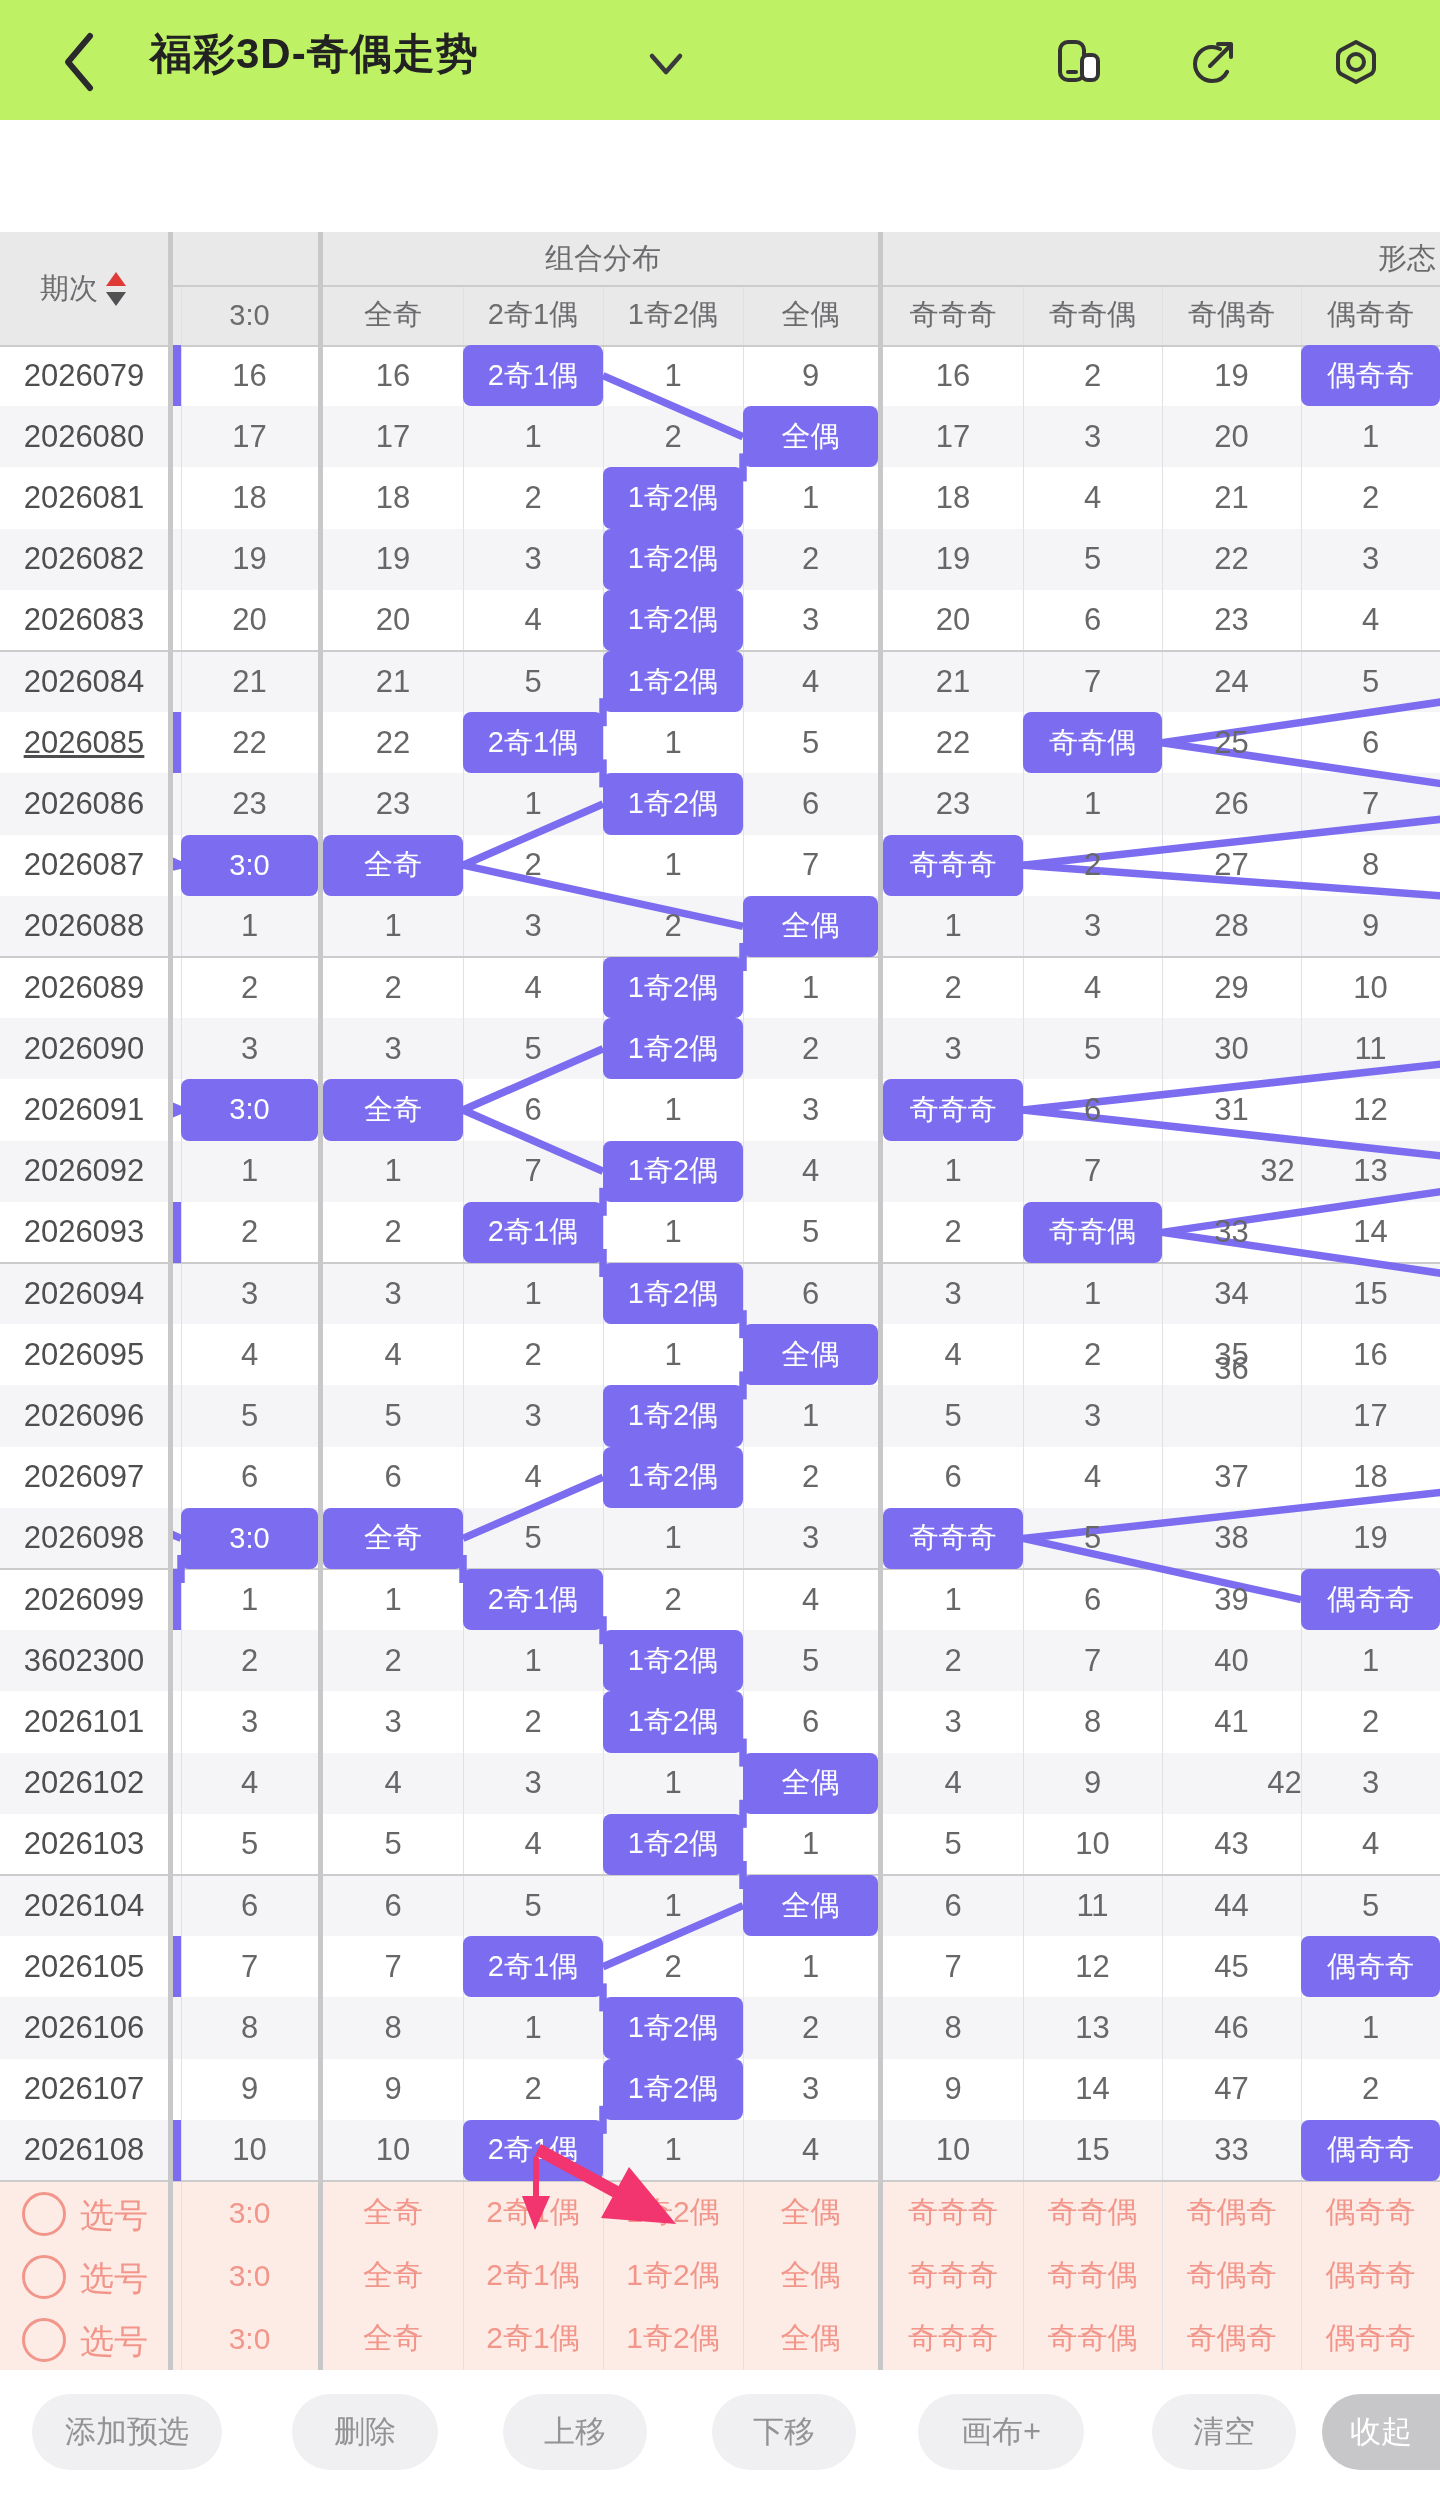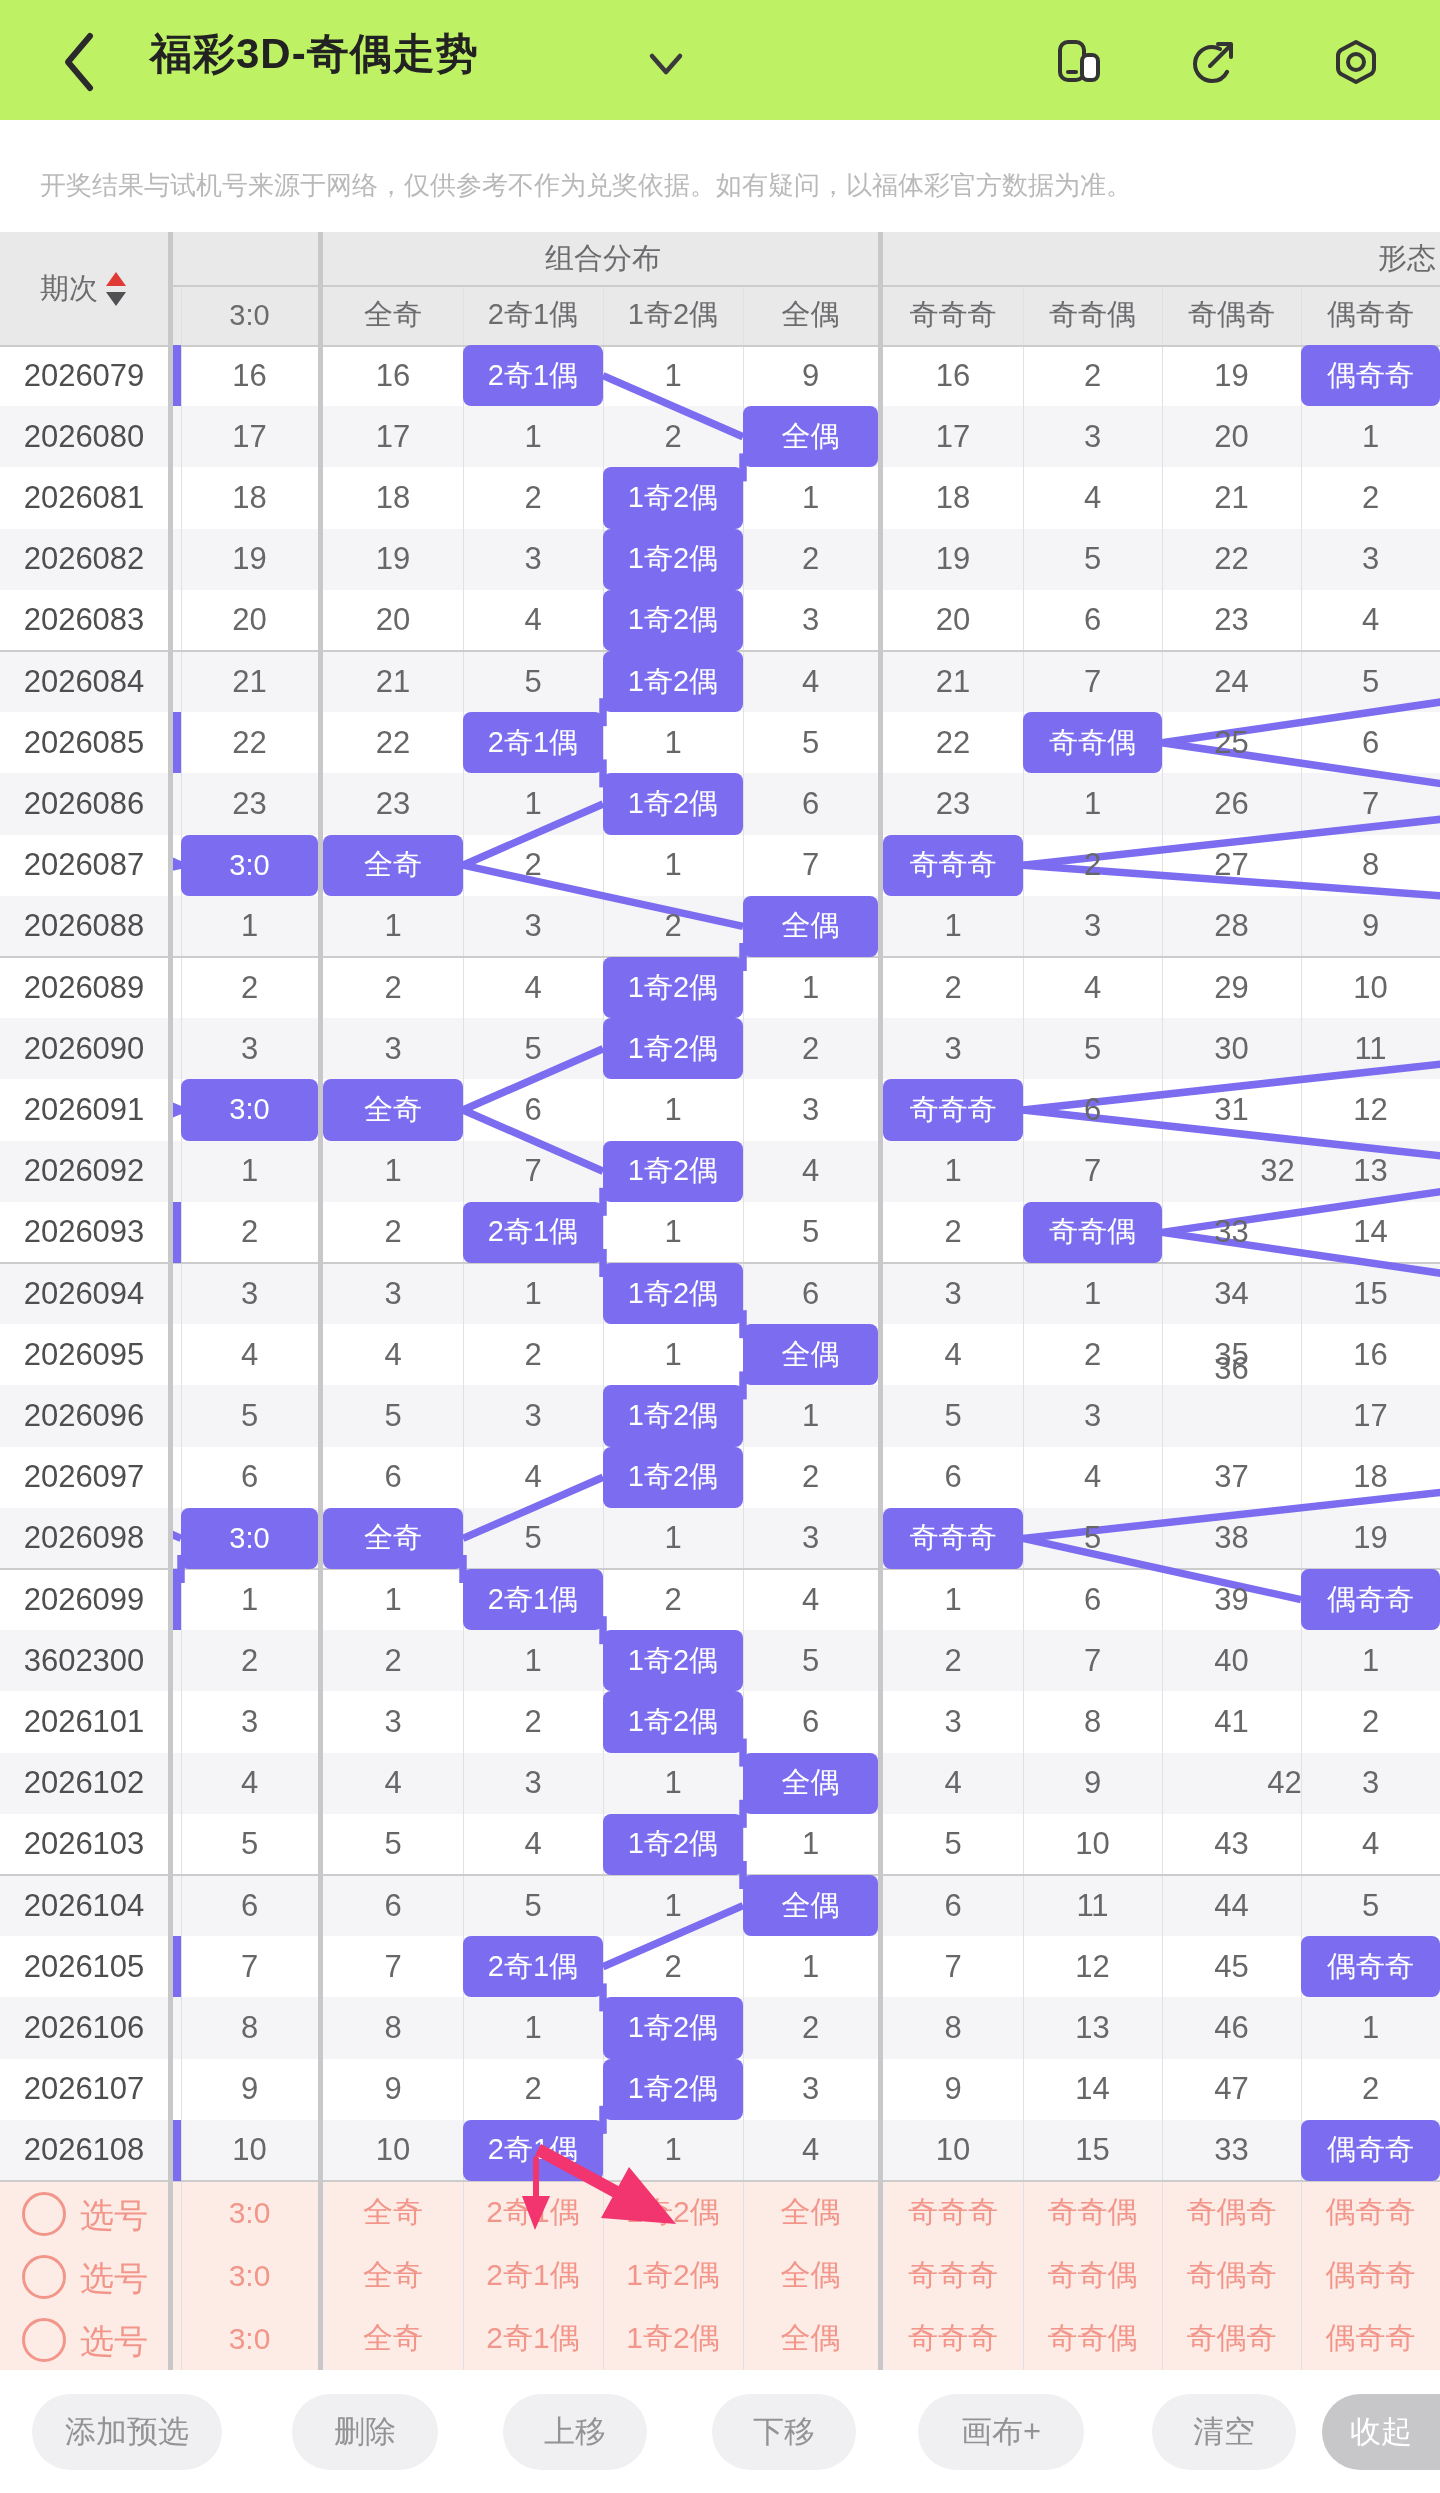--- a/index.html
+++ b/index.html
@@ -77,21 +77,20 @@
       </svg>
     </div>
     <div class="appbar-icon" style="left:1332px">
       <svg width="48" height="48" viewBox="0 0 48 48">
         <path d="M24 4 L39 12 Q42 14 42 18 L42 30 Q42 34 39 36 L24 44 L9 36 Q6 34 6 30 L6 18 Q6 14 9 12 Z" fill="none" stroke="#333" stroke-width="4" stroke-linejoin="round"></path>
         <circle cx="24" cy="24" r="8" fill="none" stroke="#333" stroke-width="4"></circle>
       </svg>
     </div>
   </div>
 
-  <div id="disclaimer">开奖结果与试机号来源于网络，仅供参考不作为兑奖依据。如有疑问，以福体彩官方数据为准。</div>
 
   <div id="thead-band"></div>
 
   <div id="table-root">
       <div class="headtxt" style="left: 8px; top: 232px; width: 150px; height: 113px;">
         <span>期次</span>
         <svg width="20" height="34" class="sorticons">
           <polygon points="10,0 20,14 0,14" fill="#e03a36"></polygon>
           <polygon points="0,20 20,20 10,34" fill="#515153"></polygon>
         </svg>
@@ -164,21 +163,21 @@
       <div class="periodcell" style="top: 651px; height: 61.2px;">2026084</div>
       <div class="cellnum" style="left: 181px; top: 651px; width: 137px; height: 61.2px;">21</div>
       <div class="cellnum" style="left: 323px; top: 651px; width: 140px; height: 61.2px;">21</div>
       <div class="cellnum" style="left: 463px; top: 651px; width: 140px; height: 61.2px;">5</div>
       <div class="hl" style="left: 603px; top: 651px; width: 140px; height: 61.2px;">1奇2偶</div>
       <div class="cellnum" style="left: 743px; top: 651px; width: 135px; height: 61.2px;">4</div>
       <div class="cellnum" style="left: 883px; top: 651px; width: 140px; height: 61.2px;">21</div>
       <div class="cellnum" style="left: 1023px; top: 651px; width: 139px; height: 61.2px;">7</div>
       <div class="cellnum" style="left: 1162px; top: 651px; width: 139px; height: 61.2px;">24</div>
       <div class="cellnum" style="left: 1301px; top: 651px; width: 139px; height: 61.2px;">5</div>
-      <div class="periodcell" style="top: 712.2px; height: 61.2px;">2026085</div>
+      <div class="periodcell" style="top: 712.2px; height: 61.2px; text-decoration: underline;">2026085</div>
       <div class="sliver" style="top: 712.2px; height: 61.2px;"></div>
       <div class="cellnum" style="left: 181px; top: 712.2px; width: 137px; height: 61.2px;">22</div>
       <div class="cellnum" style="left: 323px; top: 712.2px; width: 140px; height: 61.2px;">22</div>
       <div class="hl" style="left: 463px; top: 712.2px; width: 140px; height: 61.2px;">2奇1偶</div>
       <div class="cellnum" style="left: 603px; top: 712.2px; width: 140px; height: 61.2px;">1</div>
       <div class="cellnum" style="left: 743px; top: 712.2px; width: 135px; height: 61.2px;">5</div>
       <div class="cellnum" style="left: 883px; top: 712.2px; width: 140px; height: 61.2px;">22</div>
       <div class="hl" style="left: 1023px; top: 712.2px; width: 139px; height: 61.2px;">奇奇偶</div>
       <div class="cellnum" style="left: 1162px; top: 712.2px; width: 139px; height: 61.2px;">25</div>
       <div class="cellnum" style="left: 1301px; top: 712.2px; width: 139px; height: 61.2px;">6</div>

